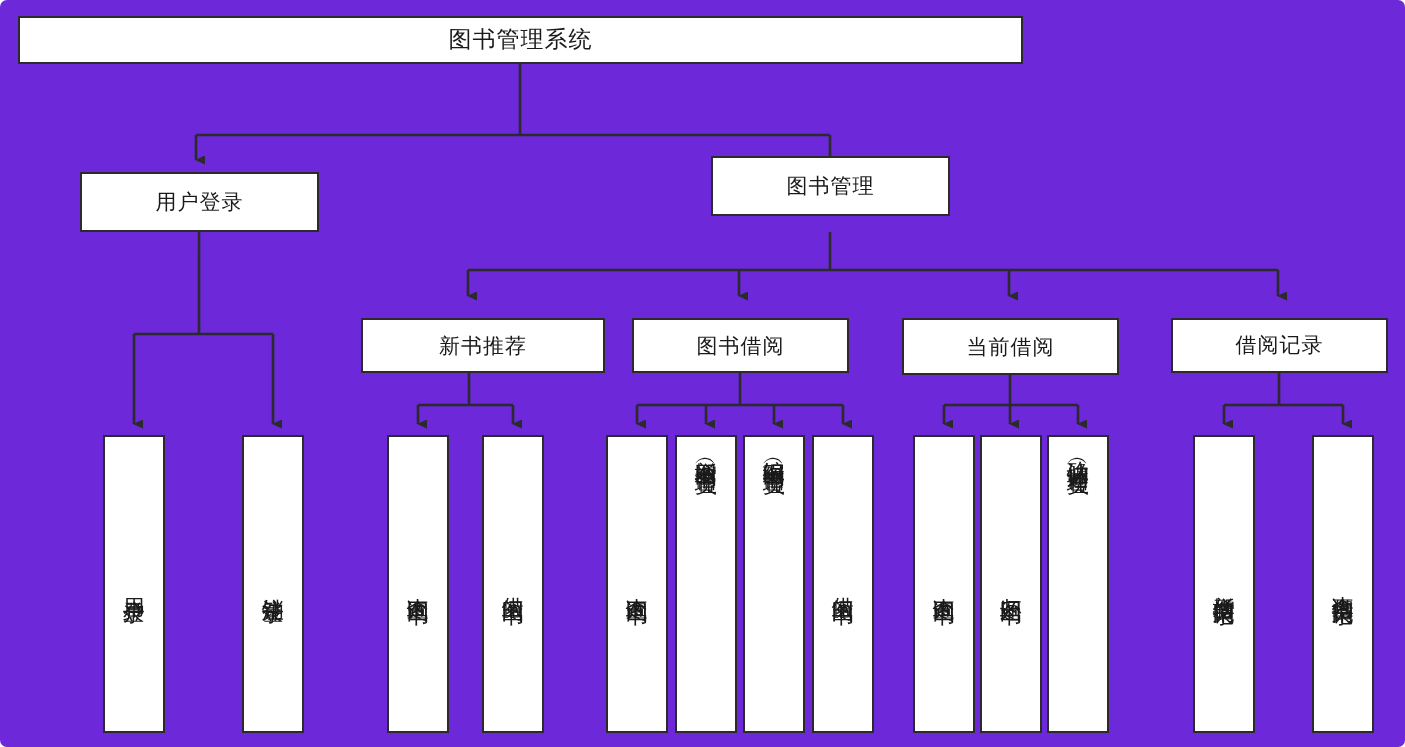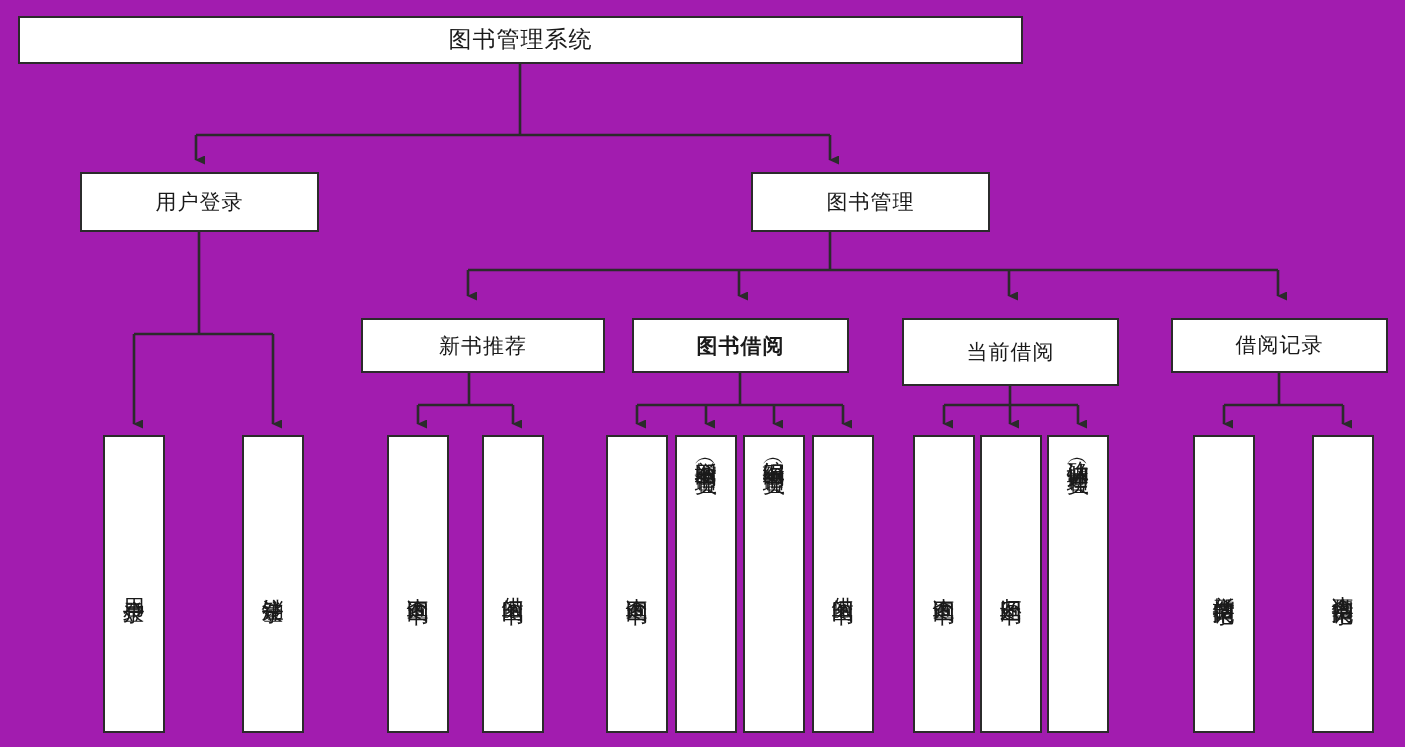--- a/index.html
+++ b/index.html
@@ -5,23 +5,24 @@
 <style>
   html, body {
     margin: 0;
     padding: 0;
     background: #ffffff;
   }
   #diagram-root {
     position: relative;
     width: 1405px;
     height: 747px;
-    background: #a21caf;
+    background: #6d28d9;
     font-family: "Liberation Sans", "DejaVu Sans", sans-serif;
     overflow: hidden;
+    border-radius: 7px;
   }
   #connector-layer {
     position: absolute;
     left: 0;
     top: 0;
     width: 1405px;
     height: 747px;
     pointer-events: none;
   }
   .node {
@@ -132,31 +133,31 @@
     </g>
   </svg>
 
   <div class="node horizontal" id="root-node" style="left:18px; top:16px; width:1005px; height:48px;">
     <span class="node-label">图书管理系统</span>
   </div>
 
   <div class="node horizontal" style="left:80px; top:172px; width:239px; height:60px;">
     <span class="node-label">用户登录</span>
   </div>
-  <div class="node horizontal" style="left:711px; top:172px; width:239px; height:60px;margin-left:40px;">
+  <div class="node horizontal" style="left:711px; top:156px; width:239px; height:60px;">
     <span class="node-label">图书管理</span>
   </div>
 
   <div class="node horizontal" style="left:361px; top:318px; width:244px; height:55px;">
     <span class="node-label">新书推荐</span>
   </div>
-  <div class="node horizontal" style="left:632px; top:318px; width:217px; height:55px;font-weight:bold;">
+  <div class="node horizontal" style="left:632px; top:318px; width:217px; height:55px;">
     <span class="node-label">图书借阅</span>
   </div>
-  <div class="node horizontal" style="left:902px; top:318px; width:217px; height:68px;">
+  <div class="node horizontal" style="left:902px; top:318px; width:217px; height:57px;">
     <span class="node-label">当前借阅</span>
   </div>
   <div class="node horizontal" style="left:1171px; top:318px; width:217px; height:55px;font-family:Liberation Serif, serif;">
     <span class="node-label">借阅记录</span>
   </div>
 
   <div class="node vertical centered" style="left:103px; top:435px; width:62px; height:298px;">
     <span class="node-label">用户登录</span>
   </div>
   <div class="node vertical centered" style="left:242px; top:435px; width:62px; height:298px;">

